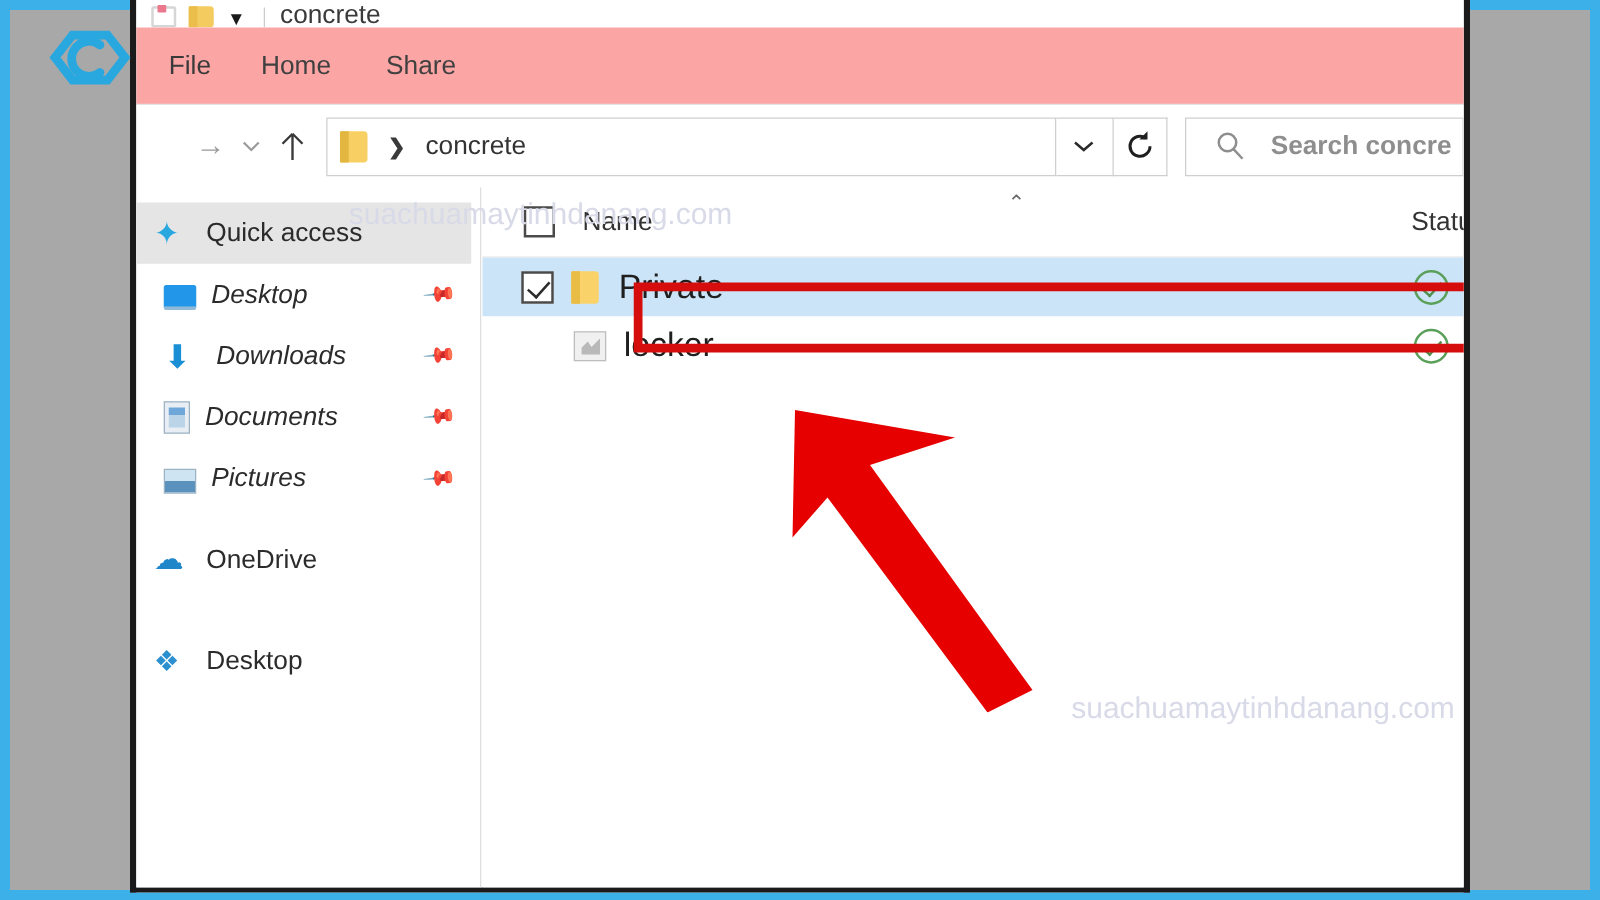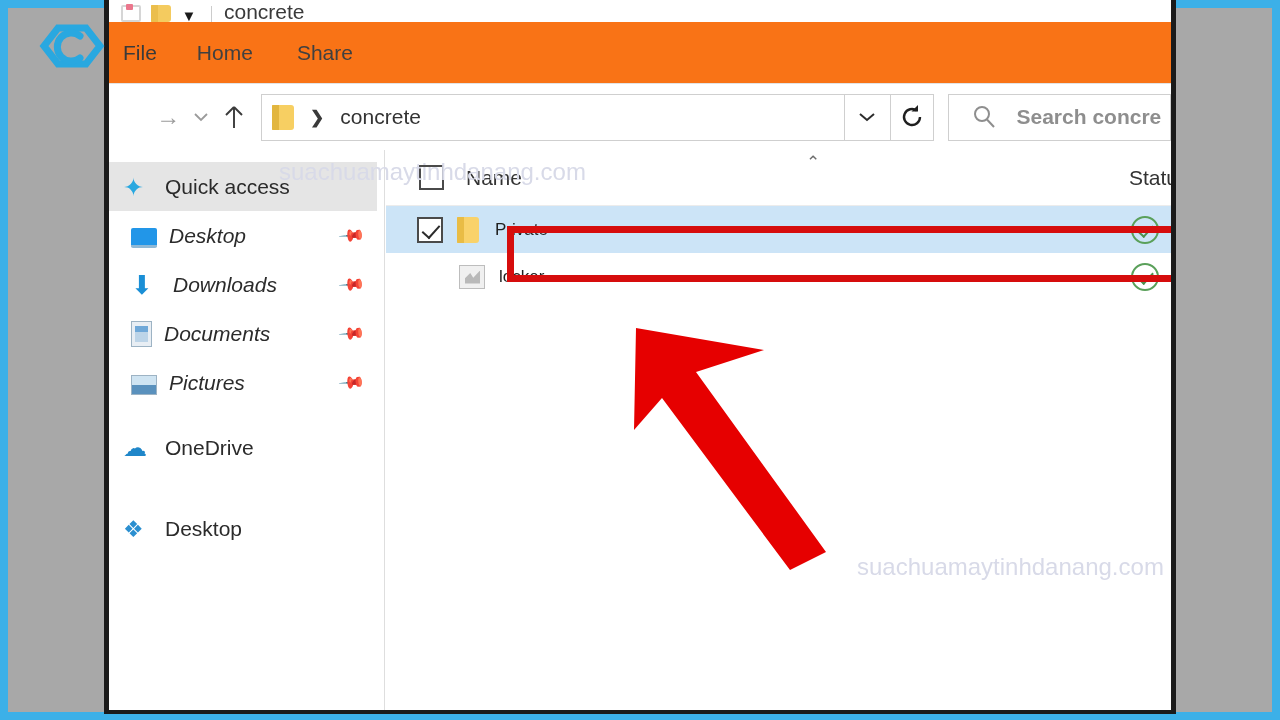--- a/index.html
+++ b/index.html
@@ -77,22 +77,23 @@
   }
   #title-text {
     font-size: 21px; color: #3a3a3a; line-height: 20px;
     white-space: nowrap;
   }
 
   
   #ribbon {
     position: absolute; left: 0; top: 22px;
     width: 100%; height: 62px;
-    background: #f97316;
+    background: #fca5a5;
     border-bottom: 1px solid #e3e3e3;
+    padding-left: 12px;
   }
   #tabs {
     display: flex; align-items: center;
     height: 62px; padding-left: 8px;
   }
   .tab {
     font-size: 21px; color: #404040;
     padding: 0 22px; line-height: 62px;
     white-space: nowrap; cursor: default;
   }
@@ -296,21 +297,21 @@
     background: #f0f0f0;
     position: relative; flex: 0 0 auto;
     margin-left: 73px; margin-right: 14px;
   }
   .row-fileicon::after {
     content: ""; position: absolute;
     left: 5px; top: 5px; width: 15px; height: 13px;
     background: #b9b9b9;
     clip-path: polygon(0 60%, 35% 20%, 55% 55%, 100% 0, 100% 100%, 0 100%);
   }
-  .row-name { font-size: 17px; color: #1f1f1f; }
+  .row-name { font-size: 27px; color: #1f1f1f; }
   .status-check {
     position: absolute; left: 745px;
     width: 28px; height: 28px;
     border: 2px solid #5aa05a;
     border-radius: 50%;
   }
   .status-check::after {
     content: "";
     position: absolute; left: 8px; top: 4px;
     width: 7px; height: 13px;

